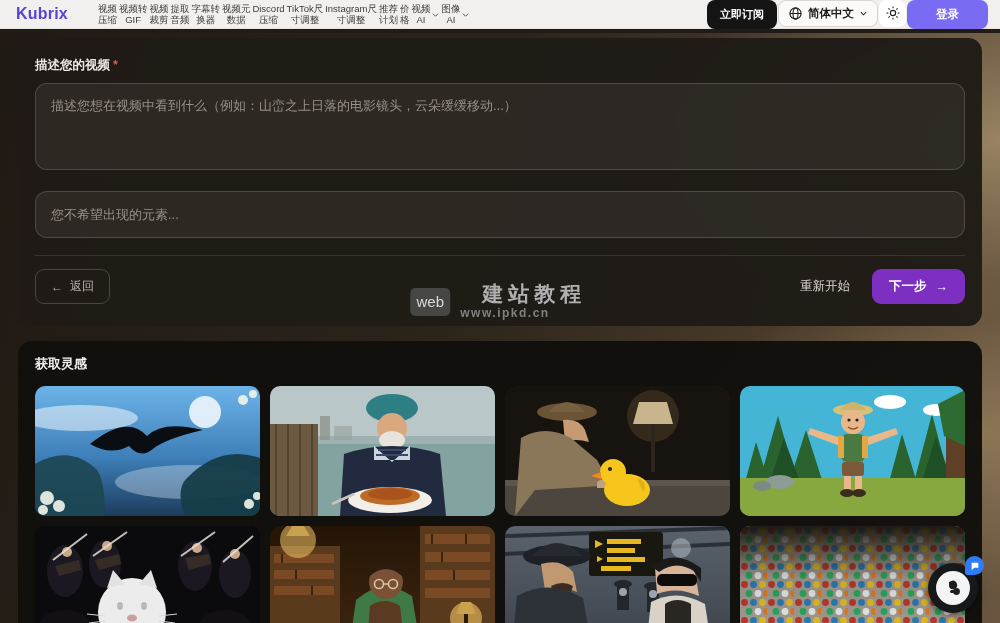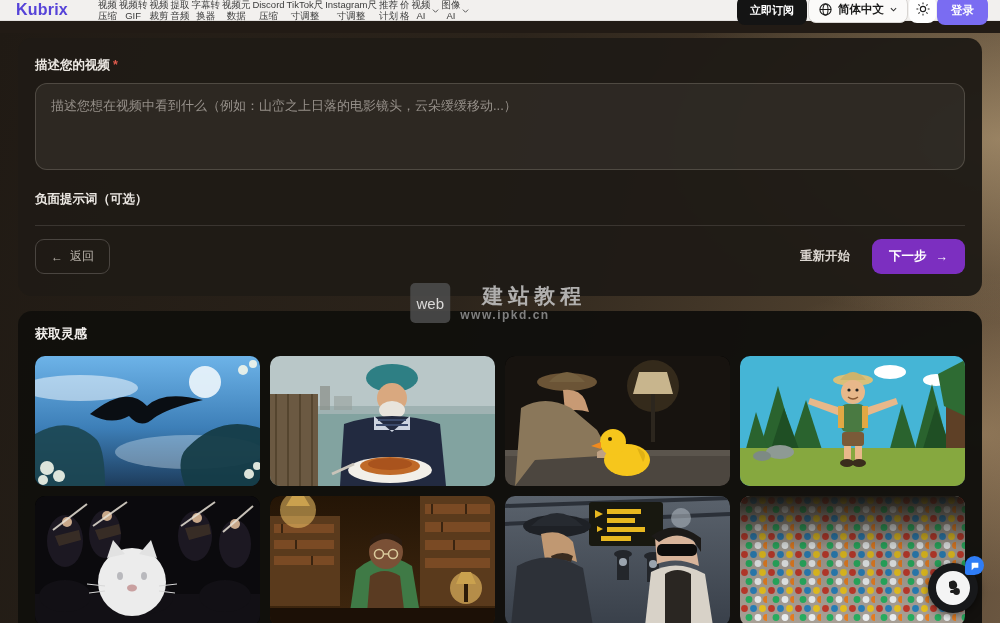--- a/index.html
+++ b/index.html
@@ -1,35 +1,35 @@
 <!DOCTYPE html>
 <html><head>
 <meta charset="utf-8">
 <style>
   * { margin:0; padding:0; box-sizing:border-box; }
   html,body { width:1000px; height:623px; overflow:hidden; }
   body { font-family:"Liberation Sans","DejaVu Sans",sans-serif; background:#221b15; position:relative; }
 
   
   .nav {
-    height:21px; background:#f2f0ee; display:flex; align-items:center;
+    height:29px; background:#f2f0ee; display:flex; align-items:center;
     padding:0 12px 0 16px; gap:10px; position:relative; z-index:20;
     border-bottom:1px solid #e3e0dd;
   }
   .logo { font-size:16px; font-weight:700; color:#5643d8; letter-spacing:.2px; margin-right:20px; cursor:pointer; }
   .nav-items { display:flex; align-items:center; gap:2px; flex:1; }
   .nav-item { display:flex; align-items:center; gap:2px; cursor:pointer; }
   .nav-item .lines { font-size:9.5px; line-height:1.18; color:#3c3c3c; text-align:center; font-weight:500; }
   .chev { width:7px; height:7px; display:inline-block; }
   .chev svg { display:block; }
   .nav-right { display:flex; align-items:flex-start; gap:1px; }
   .btn-subscribe { background:#141414; color:#fff; font-size:11px; font-weight:700; border:none; border-radius:8px; padding:7px 13px; cursor:pointer; }
   .btn-lang { background:#fbfaf9; border:1px solid #d8d5d2; border-radius:8px; padding:5px 10px; display:flex; align-items:center; gap:6px; font-size:11.5px; font-weight:700; color:#1a1a1a; cursor:pointer; }
   .btn-theme { background:#ffffff; border:none; border-radius:8px; width:27px; height:27px; display:flex; align-items:center; justify-content:center; cursor:pointer; }
-  .btn-login { background:#7a6cf2; color:#fff; border:none; border-radius:8px; padding:7px 14px; font-size:11.5px; font-weight:700; cursor:pointer; }
+  .btn-login { background:#7a6cf2; color:#fff; border:none; border-radius:8px; padding:7px 29px; font-size:11.5px; font-weight:700; cursor:pointer; }
 
   
   .page {
     position:absolute; top:33px; left:0; right:0; bottom:0;
     background:
       radial-gradient(60% 50% at 100% 18%, rgba(214,186,142,.5), transparent 62%),
       radial-gradient(48% 45% at 98% 68%, rgba(193,162,120,.45), transparent 60%),
       radial-gradient(42% 40% at 72% 100%, rgba(146,116,84,.35), transparent 62%),
       linear-gradient(105deg, #201a14 0%, #2c241b 45%, #4c3e2d 78%, #6a5640 100%);
     padding:5px 18px 0;
@@ -48,29 +48,29 @@
     font-family:"Liberation Sans","DejaVu Sans",sans-serif; outline:none; resize:none; display:block;
   }
   .ta::placeholder, .inp::placeholder { color:#96908a; }
   .ta { height:87px; }
   .inp { height:47px; }
   .gap1 { height:21px; }
   .divider { height:1px; background:#3a3530; margin:17px 0 13px; }
   .form-footer { display:flex; align-items:center; justify-content:space-between; }
   .btn-back { background:transparent; border:1px solid #4a4540; border-radius:9px; color:#b8b2aa; font-size:12px; padding:8px 15px; display:flex; align-items:center; gap:7px; cursor:pointer; }
   .footer-right { display:flex; align-items:center; gap:22px; }
-  .btn-restart { background:transparent; border:none; color:#dcd7d1; font-size:12.5px; font-weight:700; cursor:pointer; }
+  .btn-restart { background:transparent; border:none; color:#dcd7d1; font-size:12.5px; font-weight:400; cursor:pointer; }
   .btn-next { background:#7c2fc0; border:none; border-radius:9px; color:#fff; font-size:12.5px; font-weight:700; padding:9px 17px; display:flex; align-items:center; gap:9px; cursor:pointer; }
 
   
   .watermark {
     position:absolute; top:250px; left:50%; transform:translateX(-51%);
     display:flex; align-items:center; gap:10px; z-index:40; opacity:.88; pointer-events:none;
   }
-  .wm-badge { width:40px; height:40px; background:#4c4c4c; border-radius:5px; display:flex; align-items:center; justify-content:center; color:#f2f2f2; font-size:15px; font-weight:500; }
+  .wm-badge { width:40px; height:28px; background:#4c4c4c; border-radius:5px; display:flex; align-items:center; justify-content:center; color:#f2f2f2; font-size:15px; font-weight:500; }
   .wm-title { font-family:"DejaVu Serif","Liberation Serif",serif; font-size:21px; font-weight:700; color:#c4c4c4; letter-spacing:5px; line-height:1;margin-left:22px; }
   .wm-url { font-size:12px; font-weight:700; color:#8f8f8f; letter-spacing:1.5px; margin-top:2px; }
 
   
   .insp-panel {
     margin-top:15px; background:rgba(17,15,12,.97); border-radius:14px;
     padding:14px 17px; 
   }
   .insp-title { font-size:13px; font-weight:700; color:#f2efec; }
   .insp-sub { font-size:11.5px; color:#a59f98; margin-top:6px; }
@@ -216,21 +216,21 @@
     <button class="btn-login">登录</button>
   </div>
 </header>
 
 <div class="page">
 
   <section class="form-panel">
     <div class="field-label"><span>描述您的视频</span><span class="req">*</span></div>
     <textarea class="ta" placeholder="描述您想在视频中看到什么（例如：山峦之上日落的电影镜头，云朵缓缓移动...）" style=""></textarea>
     <div class="gap1"></div>
-    <div class="field-label">负面提示词（可选）</div>
+    <input class="inp" placeholder="您不希望出现的元素..." style="">
     <div class="divider"></div>
     <div class="form-footer">
       <button class="btn-back">
         <span>←</span>
         <span>返回</span>
       </button>
       <div class="footer-right">
         <button class="btn-restart">重新开始</button>
         <button class="btn-next">
           <span>下一步</span>

